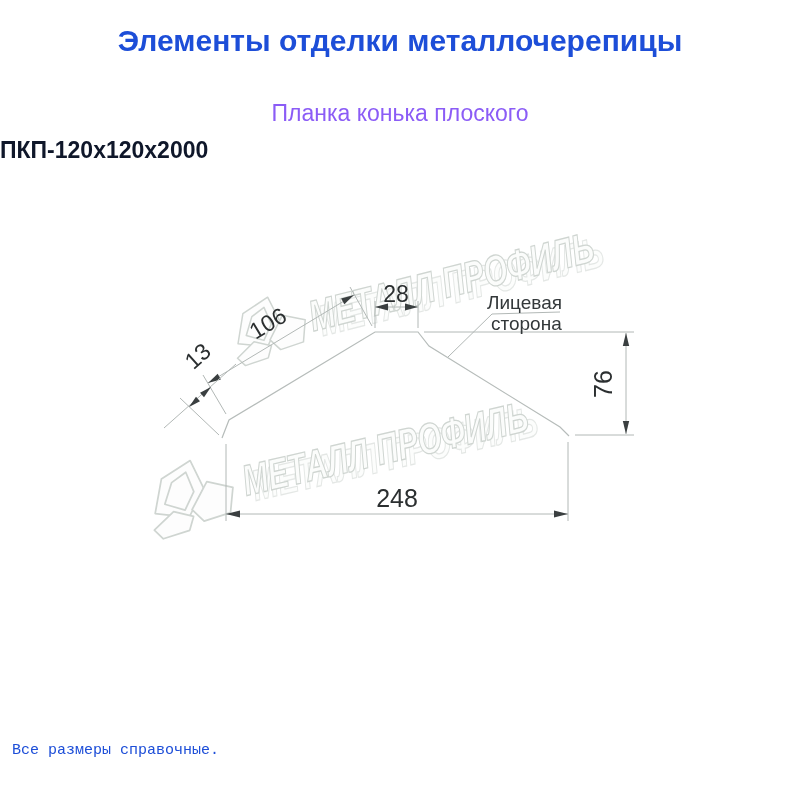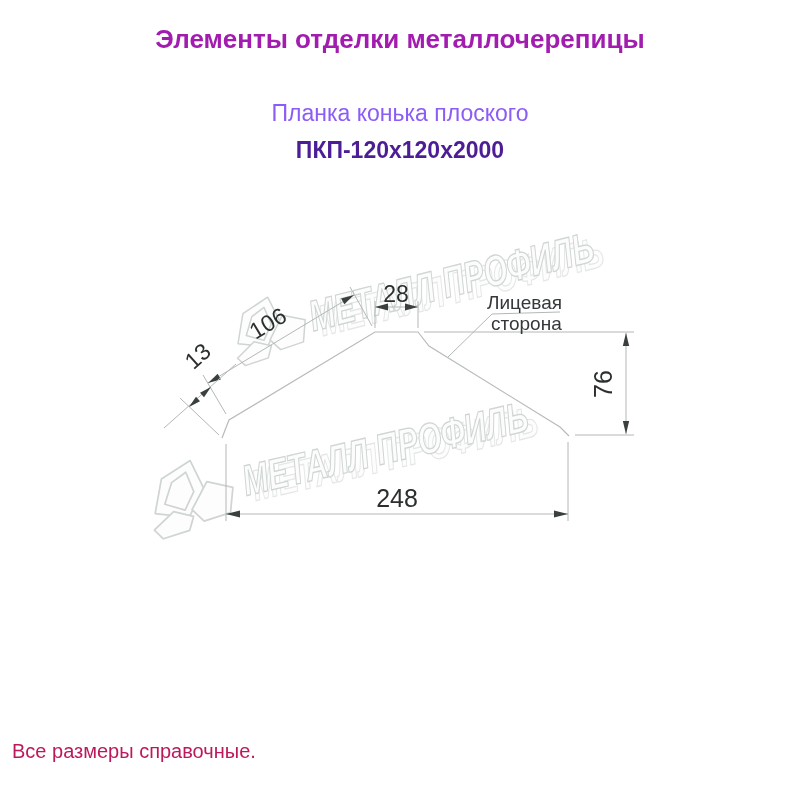--- a/index.html
+++ b/index.html
@@ -1,25 +1,25 @@
 <!DOCTYPE html>
 <html><head>
 <meta charset="utf-8">
 <style>
   html,body{margin:0;padding:0;background:#ffffff;}
   .page{position:relative;width:800px;height:800px;background:#ffffff;overflow:hidden;
         font-family:"Liberation Sans", sans-serif;}
   .title{position:absolute;top:24px;left:0;width:100%;text-align:center;
-         font-size:26px;font-weight:bold;color:#a21caf;}
+         font-size:30px;font-weight:bold;color:#1d4ed8;}
   .subtitle{position:absolute;top:100px;left:0;width:100%;text-align:center;
          font-size:23px;font-weight:normal;color:#8b5cf6;}
-  .product-code{position:absolute;top:137px;left:0;width:100%;text-align:center;
-         font-size:23px;font-weight:bold;color:#4c1d95;}
+  .product-code{position:absolute;top:137px;left:0;width:100%;text-align:left;
+         font-size:23px;font-weight:bold;color:#0f172a;}
   .drawing-svg{position:absolute;left:0;top:0;width:800px;height:800px;}
-  .footer{position:absolute;left:12px;top:741px;font-size:20px;color:#be185d;line-height:20px;}
+  .footer{position:absolute;left:12px;top:741px;font-size:15px;color:#1d4ed8;line-height:20px;font-family:Liberation Mono, monospace;}
   
   .wm-text{font-family:"Liberation Sans", sans-serif;font-weight:bold;font-style:italic;
            font-size:43px;fill:#fbfcfb;stroke:#cfd5d1;stroke-width:1.3px;}
   .wm-shape{fill:#fdfdfd;stroke:#cfd5d1;stroke-width:1.5px;stroke-linejoin:round;}
   .pline{fill:none;stroke:#b6bcba;stroke-width:1.2px;}
   .dline{fill:none;stroke:#b2b8b6;stroke-width:1px;}
   .arrow{fill:#3a3f40;stroke:none;}
   .dimtxt{font-family:"Liberation Sans", sans-serif;font-size:23px;fill:#2b2f30;}
   .dimtxt-lg{font-family:"Liberation Sans", sans-serif;font-size:25px;fill:#2b2f30;}
   .lbltxt{font-family:"Liberation Sans", sans-serif;font-size:19px;fill:#33383a;}

